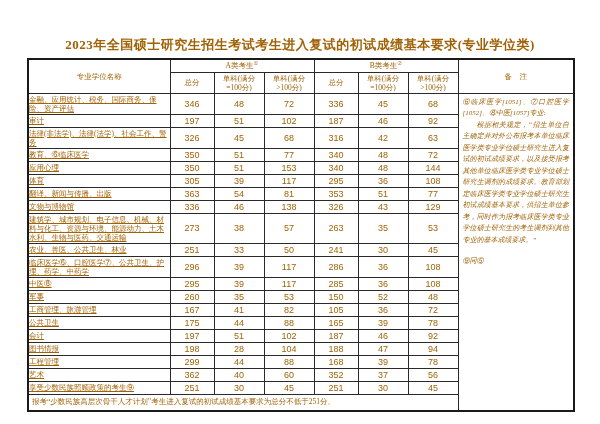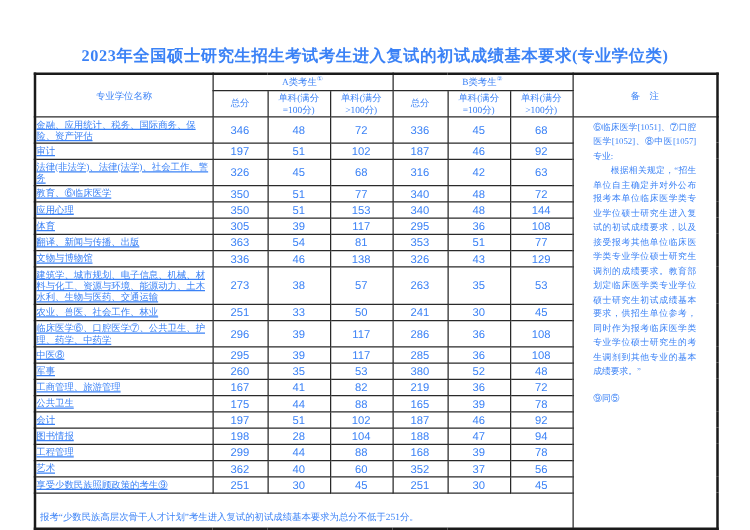--- a/index.html
+++ b/index.html
@@ -1,19 +1,19 @@
 <!DOCTYPE html>
 <html><head>
 <meta charset="utf-8">
 <style>
   * { margin:0; padding:0; box-sizing:border-box; }
   html,body { background:#ffffff; }
   .page {
     position:relative; width:600px; height:424px; background:#ffffff;
-    font-family:"Liberation Serif", serif; color:#3b82f6; overflow:hidden;
+    font-family:"Liberation Serif", serif; color:#a16207; overflow:hidden;
   }
   .doc-title {
     position:absolute; top:36px; left:0; width:600px;
     text-align:center; font-size:13px; font-weight:bold; letter-spacing:0.5px;
   }
   table.score-table {
     position:absolute; top:58px; left:27px; width:546px;
     border-collapse:collapse; table-layout:fixed;
     border:2px solid #1a1a1a;
   }
@@ -30,27 +30,27 @@
   td.name {
     font-size:7.5px; line-height:9px; text-align:left;
     padding:1px 0; vertical-align:middle;text-decoration:underline;
   }
   td.num {
     font-family:"Liberation Sans", sans-serif;
     font-size:9px; line-height:10px; text-align:center;
     padding:1px 0; vertical-align:middle;
   }
   td.remark-cell {
-    vertical-align:top; padding:3px 16px; text-align:justify;
-    font-size:7px; line-height:11.5px;
+    vertical-align:top; padding:3px 4px; text-align:justify;
+    font-size:7px; line-height:11.5px;font-style:italic;
   }
   .rk-body { text-indent:2em; }
   .rk-note2 { margin-top:10px; }
   tr.footer-row td.footer-cell {
-    font-size:7.5px; line-height:10px; padding:14px 3px 3px 3px;
+    font-size:7.5px; line-height:10px; padding:2px 3px 3px 3px;
     text-align:left; vertical-align:middle; height:15px;
   }
 </style>
 </head>
 <body>
 
 <div class="page">
 
   <div class="doc-title">2023年全国硕士研究生招生考试考生进入复试的初试成绩基本要求(专业学位类)</div>
 
@@ -174,21 +174,21 @@
         <tr>
       <td class="name">建筑学、城市规划、电子信息、机械、材料与化工、资源与环境、能源动力、土木水利、生物与医药、交通运输</td>
       <td class="num">273</td>
       <td class="num">38</td>
       <td class="num">57</td>
       <td class="num">263</td>
       <td class="num">35</td>
       <td class="num">53</td>
     </tr>
         <tr>
-      <td class="name">农业、兽医、社会工作、林业</td>
+      <td class="name">农业、兽医、公共卫生、林业</td>
       <td class="num">251</td>
       <td class="num">33</td>
       <td class="num">50</td>
       <td class="num">241</td>
       <td class="num">30</td>
       <td class="num">45</td>
     </tr>
         <tr>
       <td class="name">临床医学⑥、口腔医学⑦、公共卫生、护理、药学、中药学</td>
       <td class="num">296</td>
@@ -205,30 +205,30 @@
       <td class="num">117</td>
       <td class="num">285</td>
       <td class="num">36</td>
       <td class="num">108</td>
     </tr>
         <tr>
       <td class="name">军事</td>
       <td class="num">260</td>
       <td class="num">35</td>
       <td class="num">53</td>
-      <td class="num">380</td>
+      <td class="num">150</td>
       <td class="num">52</td>
       <td class="num">48</td>
     </tr>
         <tr>
       <td class="name">工商管理、旅游管理</td>
       <td class="num">167</td>
       <td class="num">41</td>
       <td class="num">82</td>
-      <td class="num">219</td>
+      <td class="num">105</td>
       <td class="num">36</td>
       <td class="num">72</td>
     </tr>
         <tr>
       <td class="name">公共卫生</td>
       <td class="num">175</td>
       <td class="num">44</td>
       <td class="num">88</td>
       <td class="num">165</td>
       <td class="num">39</td>

